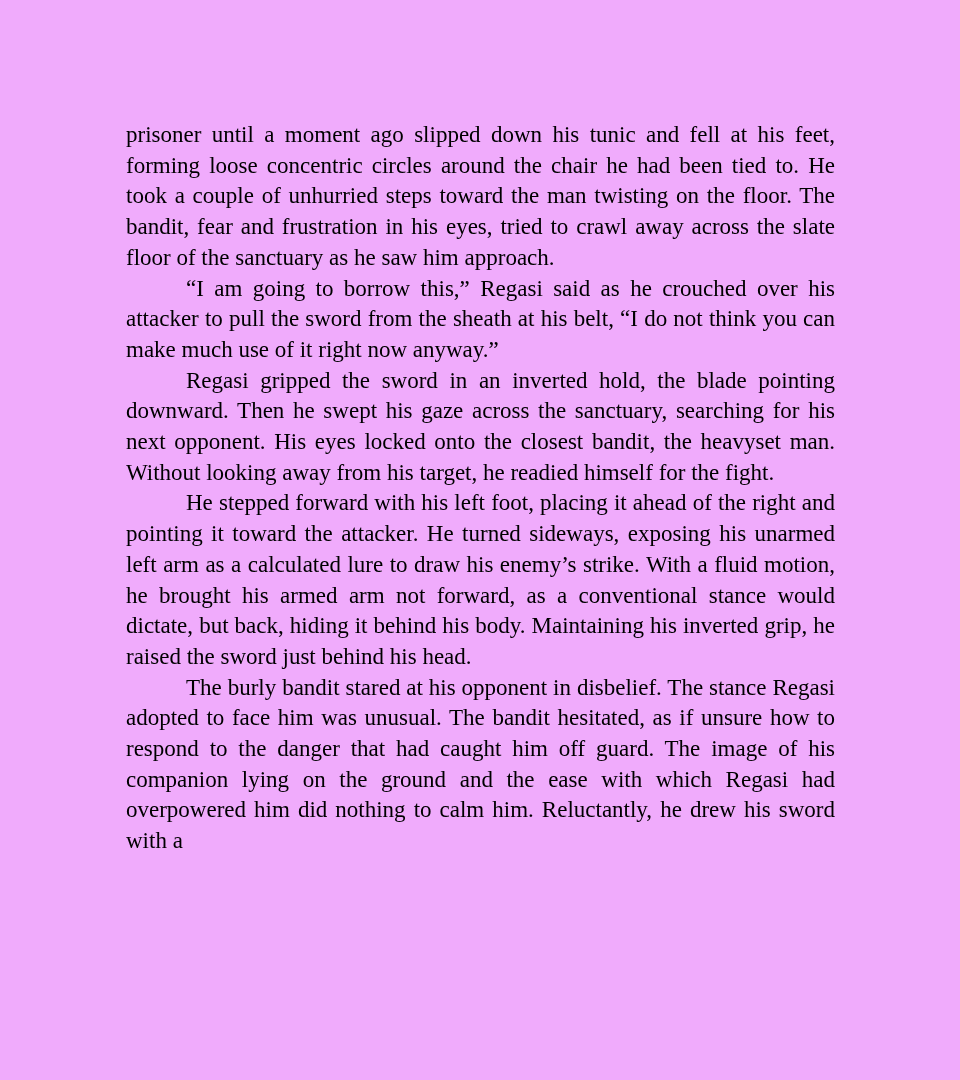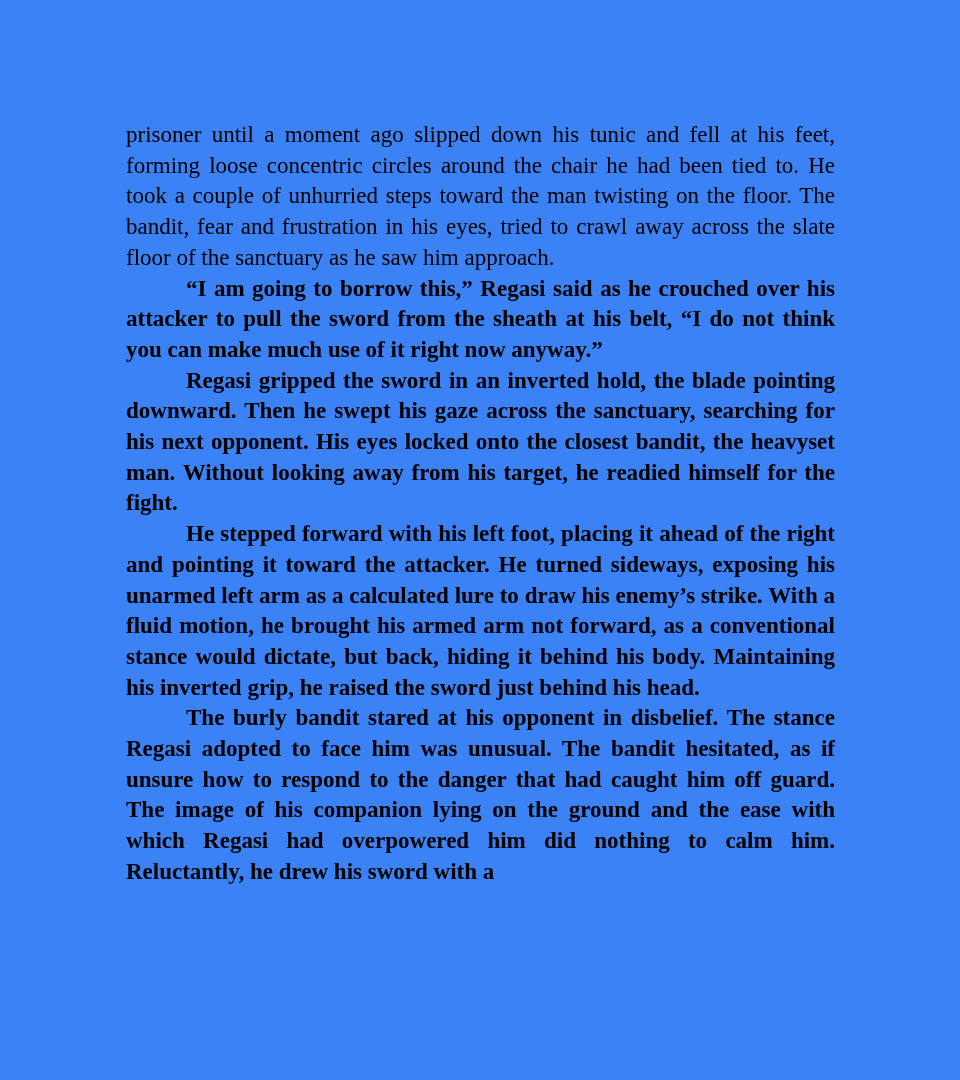--- a/index.html
+++ b/index.html
@@ -3,42 +3,41 @@
 <meta charset="utf-8">
 <style>
   html, body {
     margin: 0;
     padding: 0;
   }
   .page {
     position: relative;
     width: 960px;
     height: 1080px;
-    background: #3b82f6;
+    background: #f0abfc;
     overflow: hidden;
     font-family: "Liberation Serif", serif;
   }
   .text-block {
     position: absolute;
     left: 126px;
     top: 120px;
     width: 709px;
     color: #000000;
     font-size: 23px;
     line-height: 30.7px;
     text-align: justify;
     hyphens: none;
   }
   .text-block p {
     margin: 0;
     padding: 0;
   }
   .text-block p + p {
     text-indent: 60px;
-    font-weight: bold;
   }
 </style>
 </head>
 <body>
 
 <div class="page">
   <div class="text-block">
       <p>prisoner until a moment ago slipped down his tunic and fell at his feet, forming loose concentric circles around the chair he had been tied to. He took a couple of unhurried steps toward the man twisting on the floor. The bandit, fear and frustration in his eyes, tried to crawl away across the slate floor of the sanctuary as he saw him approach.</p>
       <p>“I am going to borrow this,” Regasi said as he crouched over his attacker to pull the sword from the sheath at his belt, “I do not think you can make much use of it right now anyway.”</p>
       <p>Regasi gripped the sword in an inverted hold, the blade pointing downward. Then he swept his gaze across the sanctuary, searching for his next opponent. His eyes locked onto the closest bandit, the heavyset man. Without looking away from his target, he readied himself for the fight.</p>

